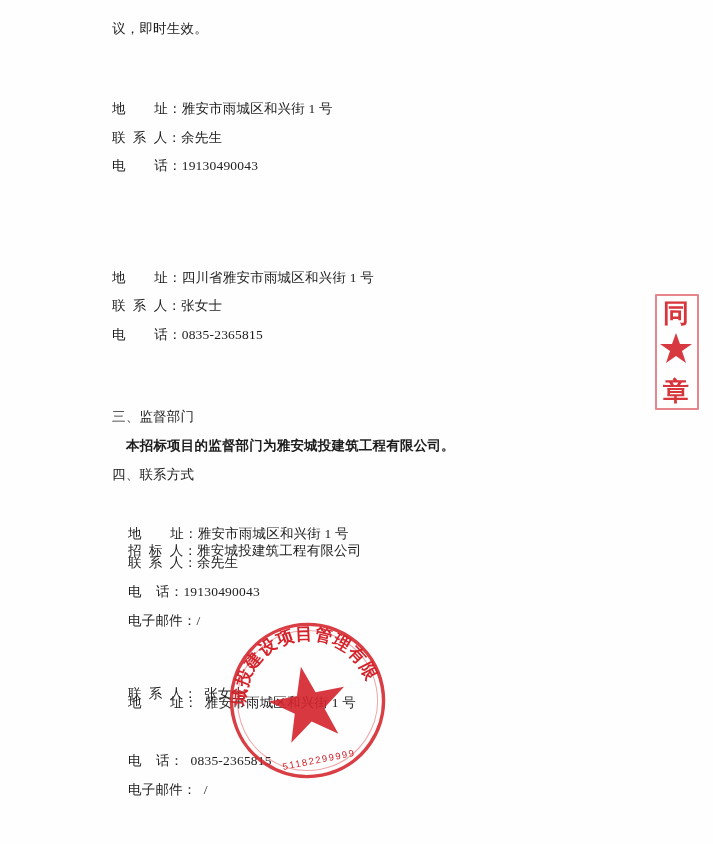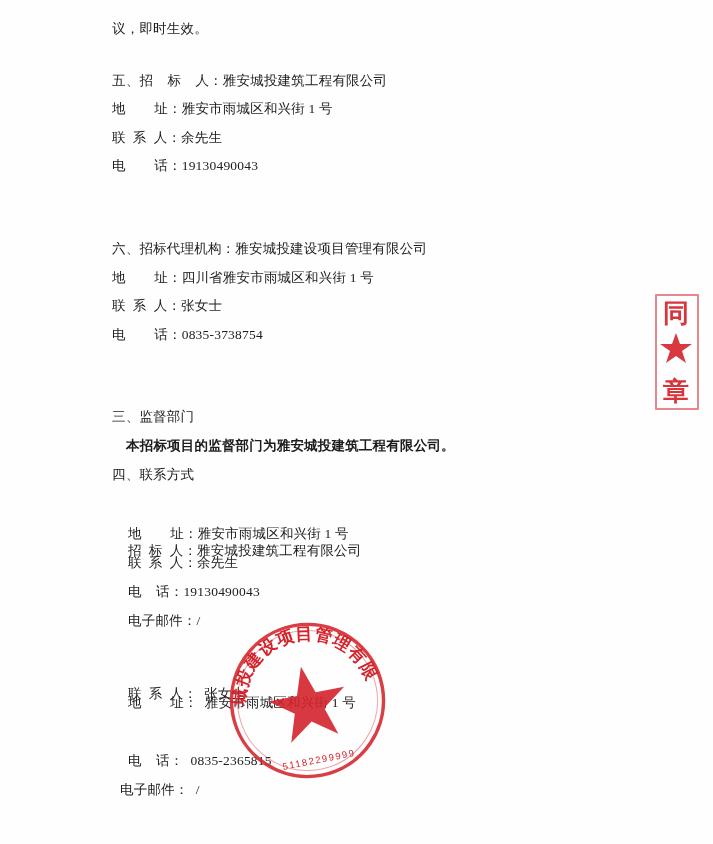--- a/index.html
+++ b/index.html
@@ -108,44 +108,42 @@
     letter-spacing: 1.5px;
   }
 </style>
 </head>
 <body>
 
 <div id="page">
 
   <div class="doc-body">
     <div class="line indent-1" style="left:112px; top:20px;">议，即时生效。</div>
-    <div class="line" style="left:112px; top:72px;">五、招    标    人：雅安城投建筑工程有限公司</div>
     <div class="line" style="left:112px; top:100px;">地        址：雅安市雨城区和兴街 1 号</div>
     <div class="line" style="left:112px; top:129px;">联  系  人：余先生</div>
     <div class="line" style="left:112px; top:157px;">电        话：19130490043</div>
 
-    <div class="line" style="left:112px; top:240px;">六、招标代理机构：雅安城投建设项目管理有限公司</div>
     <div class="line" style="left:112px; top:269px;">地        址：四川省雅安市雨城区和兴街 1 号</div>
     <div class="line" style="left:112px; top:297px;">联  系  人：张女士</div>
-    <div class="line" style="left:112px; top:326px;">电        话：0835-3738754</div>
+    <div class="line" style="left:112px; top:326px;">电        话：0835-2365815</div>
 
     <div class="line bold" style="left:112px; top:408px;">三、监督部门</div>
     <div class="line" style="left:126px; top:437px;font-weight:bold;">本招标项目的监督部门为雅安城投建筑工程有限公司。</div>
 
     <div class="line bold" style="left:112px; top:466px;">四、联系方式</div>
     <div class="line" style="left:128px; top:496px;margin-top:46px;">招  标  人：雅安城投建筑工程有限公司</div>
     <div class="line" style="left:128px; top:525px;">地        址：雅安市雨城区和兴街 1 号</div>
     <div class="line" style="left:128px; top:554px;">联  系  人：余先生</div>
     <div class="line" style="left:128px; top:583px;">电    话：19130490043</div>
     <div class="line" style="left:128px; top:612px;">电子邮件：/</div>
 
     <div class="line" style="left:128px; top:694px;">地        址：  雅安市雨城区和兴街 1 号</div>
     <div class="line" style="left:128px; top:685px;">联  系  人：  张女士</div>
     <div class="line" style="left:128px; top:752px;">电    话：  0835-2365815</div>
-    <div class="line" style="left:120px; top:781px;">电子邮件：  /</div>
+    <div class="line" style="left:128px; top:781px;">电子邮件：  /</div>
   </div>
 
   <div class="seal-vertical">
     <div class="sv-frame"></div>
     <div class="sv-char sv-top">同</div>
     <svg class="sv-star" viewBox="0 0 32 32">
       <polygon points="16,1 20,12 32,12 22,19 26,31 16,24 6,31 10,19 0,12 12,12" fill="#d4232b" opacity="0.9"></polygon>
     </svg>
     <div class="sv-char sv-bottom">章</div>
   </div>

